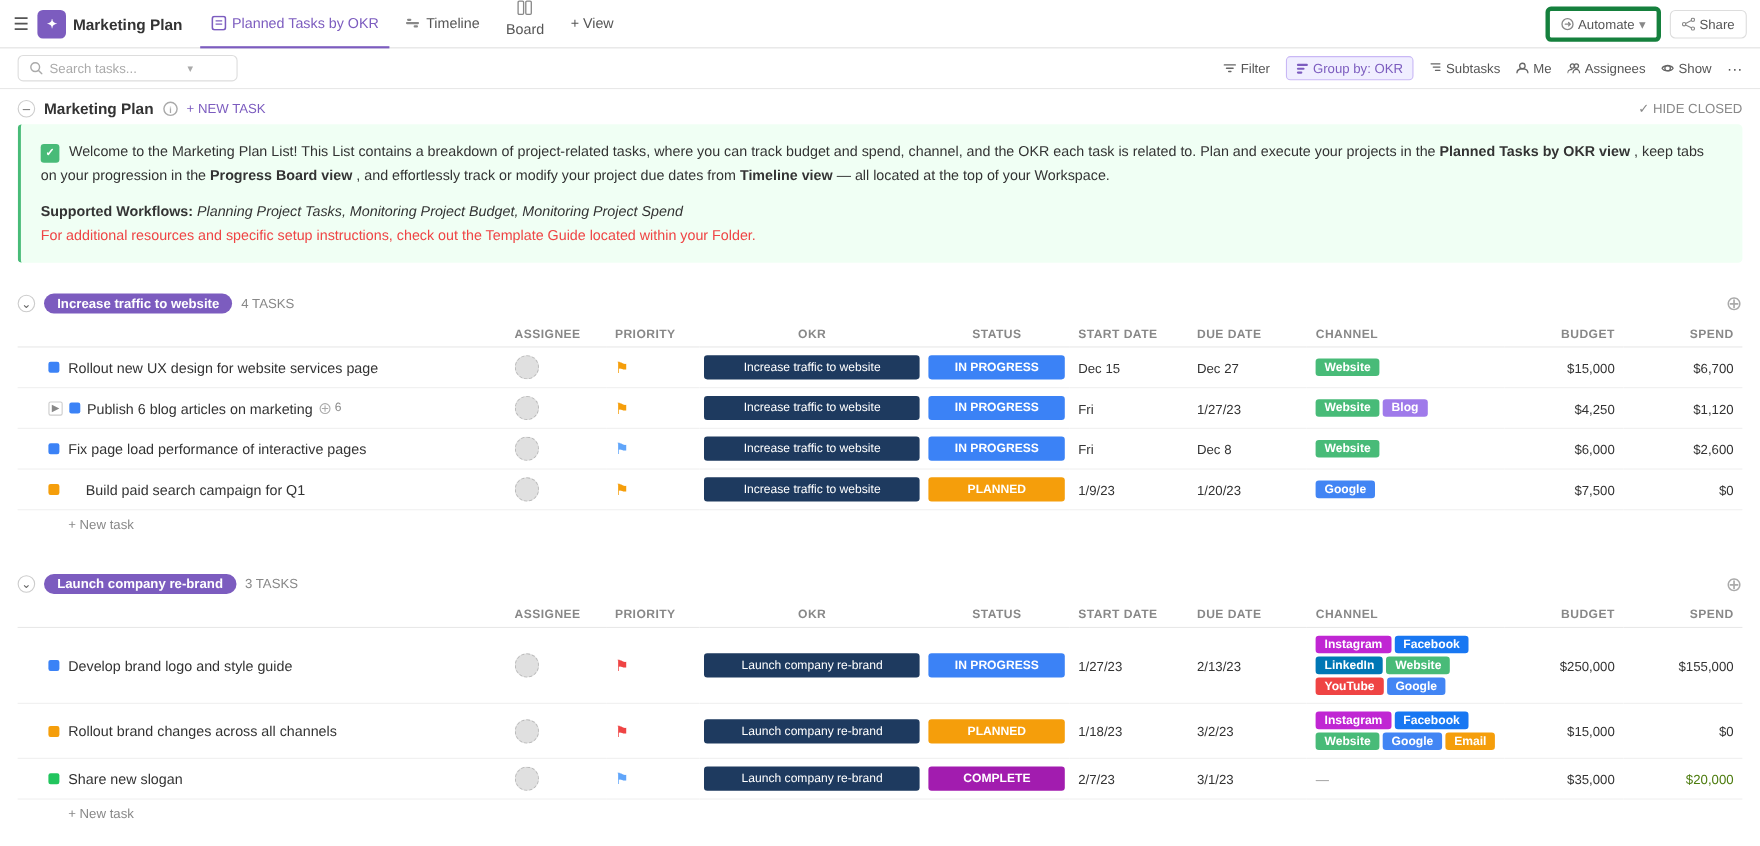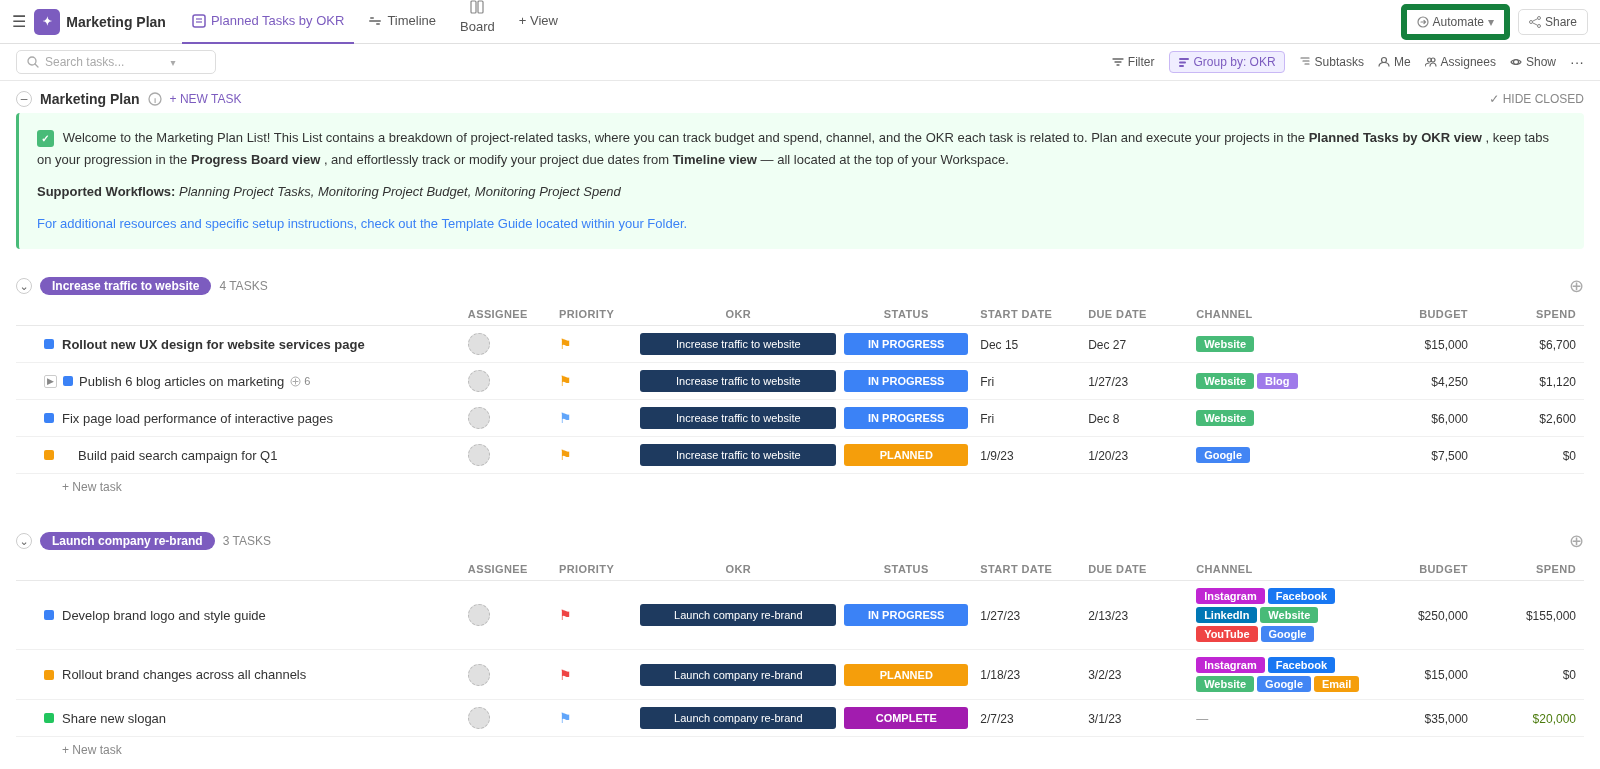--- a/index.html
+++ b/index.html
@@ -38,21 +38,21 @@
         <rect x="8" y="1" width="5" height="12" rx="1" stroke="#888" stroke-width="1.2"></rect>
       </svg>
     <span>Board</span>
   </a>
 
   <a style="display:flex;align-items:center;gap:5px;padding:0 10px;cursor:pointer;color:#555;font-size:13px;height:44px;border-bottom:2px solid transparent;text-decoration:none;">
     <span>+ View</span>
   </a>
 
   <div style="margin-left:auto;display:flex;align-items:center;gap:8px;">
-    <button style="display:flex;align-items:center;gap:4px;padding:5px 10px;border:6px solid #15803d;border-radius:5px;cursor:pointer;font-size:12px;color:#555;background:#fff;">
+    <button style="display:flex;align-items:center;gap:4px;padding:5px 10px;border:4px solid #15803d;border-radius:5px;cursor:pointer;font-size:12px;color:#555;background:#fff;">
       <svg width="12" height="12" viewBox="0 0 12 12" fill="none">
           <circle cx="6" cy="6" r="5" stroke="#888" stroke-width="1.2"></circle>
           <path d="M4 6h4M7 4.5l1.5 1.5L7 7.5" stroke="#888" stroke-width="1.2" stroke-linecap="round"></path>
         </svg>
       <span>Automate</span>
       <span style="color:#888;">▾</span>
     </button>
     <button style="display:flex;align-items:center;gap:4px;padding:5px 10px;border:1px solid #ddd;border-radius:5px;cursor:pointer;font-size:12px;color:#555;background:#fff;">
       <svg width="12" height="12" viewBox="0 0 12 12" fill="none">
           <circle cx="10" cy="2" r="1.5" stroke="#888" stroke-width="1"></circle>
@@ -144,21 +144,21 @@
       <span>, keep tabs on your progression in the</span>
       <strong>Progress Board view</strong>
       <span>, and effortlessly track or modify your project due dates from</span>
       <strong>Timeline view</strong>
       <span> — all located at the top of your Workspace.</span>
     </div>
     <div style="margin-top:10px;">
       <strong>Supported Workflows:</strong>
       <em> Planning Project Tasks, Monitoring Project Budget, Monitoring Project Spend</em>
     </div>
-    <div style="margin-top:10px;color:#3b82f6;">
+    <div style="color:#ef4444;">
       <span>For additional resources and specific setup instructions, check out the Template Guide located within your Folder.</span>
     </div>
   </div>
 
   <div style="margin-bottom:24px;">
     <div style="display:flex;align-items:center;gap:8px;padding:6px 0;">
       <span style="cursor:pointer;color:#666;font-size:11px;border:1px solid #ccc;border-radius:50%;width:16px;height:16px;display:inline-flex;align-items:center;justify-content:center;">⌄</span>
       <span style="background:#7c5cbf;color:white;border-radius:12px;padding:2px 12px;font-size:12px;font-weight:600;cursor:pointer;">Increase traffic to website</span>
       <span style="font-size:12px;color:#888;font-weight:500;">4 TASKS</span>
       <span style="margin-left:auto;cursor:pointer;color:#aaa;font-size:18px;">⊕</span>
@@ -174,21 +174,21 @@
           <th style="text-align:left;padding:5px 8px;font-size:11px;font-weight:600;color:#888;text-transform:uppercase;letter-spacing:0.4px;width:90px;">START DATE</th>
           <th style="text-align:left;padding:5px 8px;font-size:11px;font-weight:600;color:#888;text-transform:uppercase;letter-spacing:0.4px;width:90px;">DUE DATE</th>
           <th style="text-align:left;padding:5px 8px;font-size:11px;font-weight:600;color:#888;text-transform:uppercase;letter-spacing:0.4px;width:150px;">CHANNEL</th>
           <th style="text-align:right;padding:5px 8px;font-size:11px;font-weight:600;color:#888;text-transform:uppercase;letter-spacing:0.4px;width:90px;">BUDGET</th>
           <th style="text-align:right;padding:5px 8px;font-size:11px;font-weight:600;color:#888;text-transform:uppercase;letter-spacing:0.4px;width:90px;">SPEND</th>
         </tr>
       </thead>
       <tbody>
 
         <tr style="border-bottom:1px solid #f0f0f0;">
-          <td style="padding:7px 8px 7px 28px;font-weight:bold;">
+          <td style="padding:7px 8px 7px 28px;">
             <div style="display:flex;align-items:center;gap:8px;">
               <div style="width:10px;height:10px;border-radius:2px;background:#3b82f6;flex-shrink:0;"></div>
               <span style="font-size:13px;color:#333;cursor:pointer;">Rollout new UX design for website services page</span>
             </div>
           </td>
           <td style="padding:7px 8px;">
             <div style="width:22px;height:22px;border-radius:50%;background:#e0e0e0;border:1.5px dashed #bbb;display:flex;align-items:center;justify-content:center;"></div>
           </td>
           <td style="padding:7px 8px;">
             <span style="font-size:14px;color:#f59e0b;">⚑</span>

